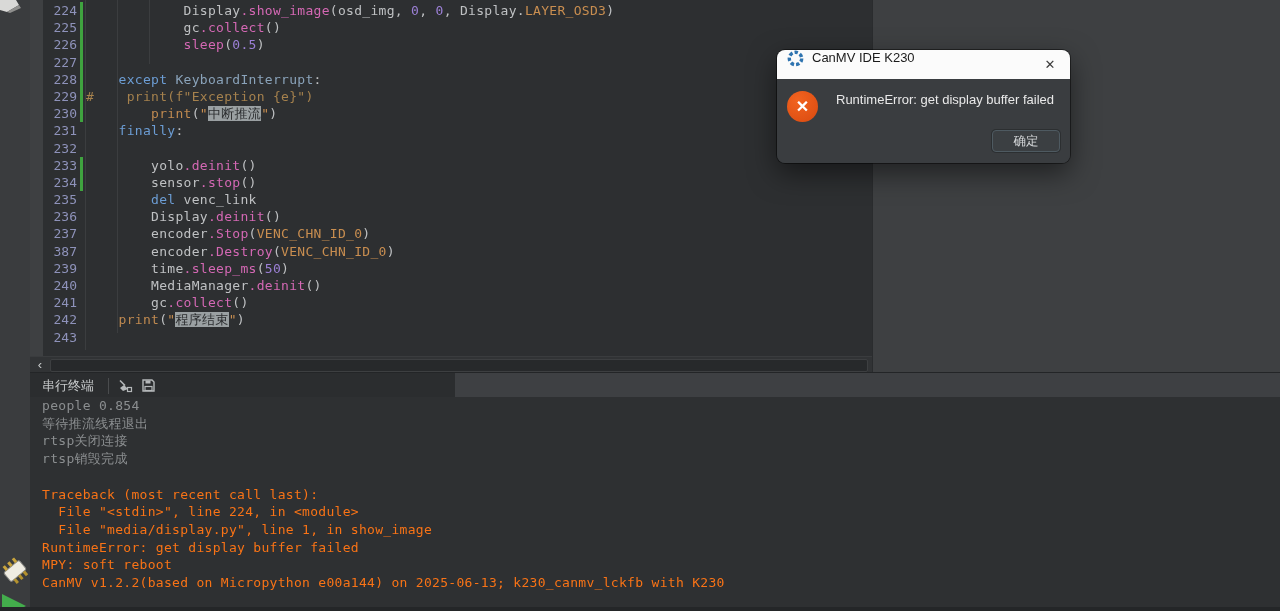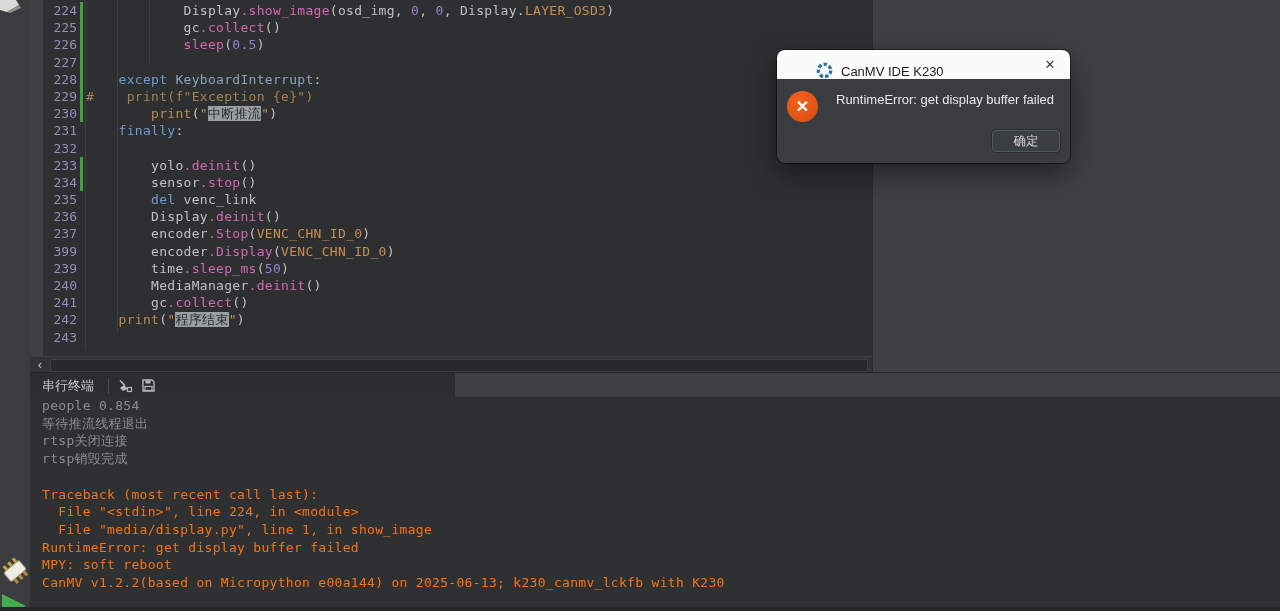--- a/index.html
+++ b/index.html
@@ -40,21 +40,21 @@
 
   #terminal{left:30px;top:397px;width:1250px;height:210px;background:#2e3032;z-index:2;overflow:hidden;}
   .t-line{white-space:pre;font-size:13px;line-height:17.7px;letter-spacing:.3px;padding-left:12px;}
   .t-gray{color:#8b8e90}.t-white{color:#f97316}
 
   #bottom-strip{left:0;top:607px;width:1280px;height:4px;background:#242628;z-index:7;}
 
   
   #dialog{left:777px;top:50px;width:293px;height:113px;z-index:50;border-radius:8px;
           box-shadow:0 10px 28px rgba(0,0,0,.5),0 0 0 1px rgba(0,0,0,.45);}
-  #dialog-titlebar{position:absolute;left:0;top:0;right:0;height:29px;background:#fbfbfb;border-radius:8px 8px 0 0;display:flex;align-items:flex-end;padding-left:29px;}
+  #dialog-titlebar{position:absolute;left:0;top:0;right:0;height:29px;background:#fbfbfb;border-radius:8px 8px 0 0;display:flex;align-items:flex-start;}
   #dialog-title{font-family:"Liberation Sans",sans-serif;font-size:13px;color:#1b1b1b;margin-left:8px;}
   #dialog-close{position:absolute;right:12px;top:7px;width:16px;height:16px;color:#3c3c3c;font-size:13px;line-height:16px;text-align:center;font-family:"Liberation Sans",sans-serif;}
   #dialog-body{position:absolute;left:0;top:29px;right:0;bottom:0;background:#3a3d40;border-radius:0 0 8px 8px;}
   #err-icon{position:absolute;left:10px;top:12px;width:31px;height:31px;border-radius:50%;
             background:radial-gradient(circle at 35% 30%,#f2631f,#d94a10);display:flex;align-items:center;justify-content:center;}
   #err-icon span{color:#fff;font-size:16px;font-weight:bold;font-family:"Liberation Sans",sans-serif;line-height:16px;}
   #dialog-message{position:absolute;left:59px;top:13px;right:10px;color:#e9e9e9;font-size:13px;font-family:"Liberation Sans",sans-serif;}
   #ok-button{position:absolute;right:10px;bottom:11px;width:68px;height:22px;background:#3b3f42;border:1px solid #4e5a61;border-radius:4px;box-shadow:0 0 0 1px #2c2f31;
              color:#d4d7d9;font-size:12.5px;font-family:"Liberation Sans",sans-serif;display:flex;align-items:center;justify-content:center;box-sizing:border-box;}
 </style>
@@ -94,21 +94,21 @@
       <div class="code-line"><span class="gutter-num">228</span><span class="chg on"></span><span class="code-text"><span class="tk-id">    </span><span class="tk-kw">except </span><span class="tk-type">KeyboardInterrupt</span><span class="tk-id">:</span></span></div>
       <div class="code-line"><span class="gutter-num">229</span><span class="chg on"></span><span class="code-text"><span class="tk-com">#    print(f"Exception {e}")</span></span></div>
       <div class="code-line"><span class="gutter-num">230</span><span class="chg on"></span><span class="code-text"><span class="tk-id">        </span><span class="tk-print">print</span><span class="tk-id">(</span><span class="tk-str">"</span><span class="tk-hl">中断推流</span><span class="tk-str">"</span><span class="tk-id">)</span></span></div>
       <div class="code-line"><span class="gutter-num">231</span><span class="chg"></span><span class="code-text"><span class="tk-id">    </span><span class="tk-kw">finally</span><span class="tk-id">:</span></span></div>
       <div class="code-line"><span class="gutter-num">232</span><span class="chg"></span></div>
       <div class="code-line"><span class="gutter-num">233</span><span class="chg on"></span><span class="code-text"><span class="tk-id">        yolo</span><span class="tk-meth">.deinit</span><span class="tk-id">()</span></span></div>
       <div class="code-line"><span class="gutter-num">234</span><span class="chg on"></span><span class="code-text"><span class="tk-id">        sensor</span><span class="tk-meth">.stop</span><span class="tk-id">()</span></span></div>
       <div class="code-line"><span class="gutter-num">235</span><span class="chg"></span><span class="code-text"><span class="tk-id">        </span><span class="tk-kw">del </span><span class="tk-id">venc_link</span></span></div>
       <div class="code-line"><span class="gutter-num">236</span><span class="chg"></span><span class="code-text"><span class="tk-id">        Display</span><span class="tk-meth">.deinit</span><span class="tk-id">()</span></span></div>
       <div class="code-line"><span class="gutter-num">237</span><span class="chg"></span><span class="code-text"><span class="tk-id">        encoder</span><span class="tk-meth">.Stop</span><span class="tk-id">(</span><span class="tk-str">VENC_CHN_ID_0</span><span class="tk-id">)</span></span></div>
-      <div class="code-line"><span class="gutter-num">399</span><span class="chg"></span><span class="code-text"><span class="tk-id">        encoder</span><span class="tk-meth">.Display</span><span class="tk-id">(</span><span class="tk-str">VENC_CHN_ID_0</span><span class="tk-id">)</span></span></div>
+      <div class="code-line"><span class="gutter-num">387</span><span class="chg"></span><span class="code-text"><span class="tk-id">        encoder</span><span class="tk-meth">.Destroy</span><span class="tk-id">(</span><span class="tk-str">VENC_CHN_ID_0</span><span class="tk-id">)</span></span></div>
       <div class="code-line"><span class="gutter-num">239</span><span class="chg"></span><span class="code-text"><span class="tk-id">        time</span><span class="tk-meth">.sleep_ms</span><span class="tk-id">(</span><span class="tk-num">50</span><span class="tk-id">)</span></span></div>
       <div class="code-line"><span class="gutter-num">240</span><span class="chg"></span><span class="code-text"><span class="tk-id">        MediaManager</span><span class="tk-meth">.deinit</span><span class="tk-id">()</span></span></div>
       <div class="code-line"><span class="gutter-num">241</span><span class="chg"></span><span class="code-text"><span class="tk-id">        gc</span><span class="tk-meth">.collect</span><span class="tk-id">()</span></span></div>
       <div class="code-line"><span class="gutter-num">242</span><span class="chg"></span><span class="code-text"><span class="tk-id">    </span><span class="tk-print">print</span><span class="tk-id">(</span><span class="tk-str">"</span><span class="tk-hl">程序结束</span><span class="tk-str">"</span><span class="tk-id">)</span></span></div>
       <div class="code-line"><span class="gutter-num">243</span><span class="chg"></span><span class="code-text"></span></div>
     </div>
 </div>
 
 <div id="hscroll" class="abs">
   <div id="hscroll-left">‹</div>

